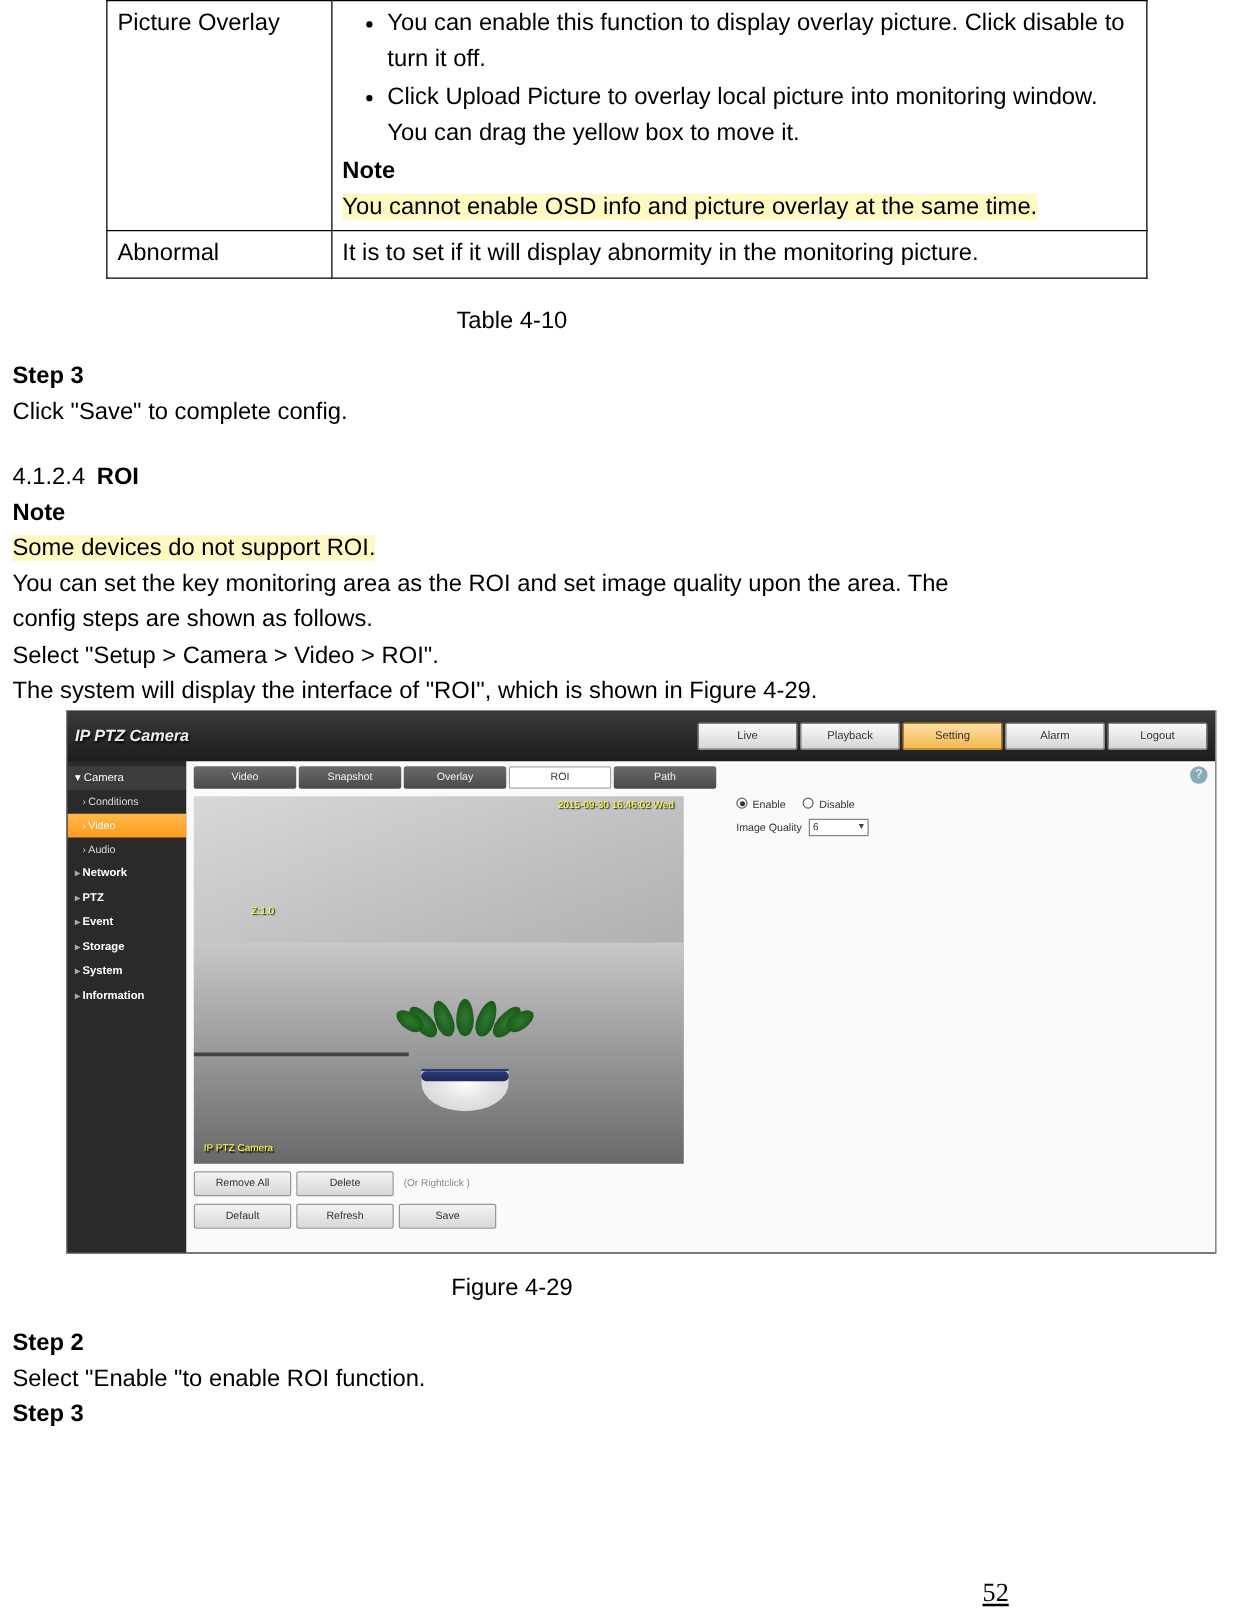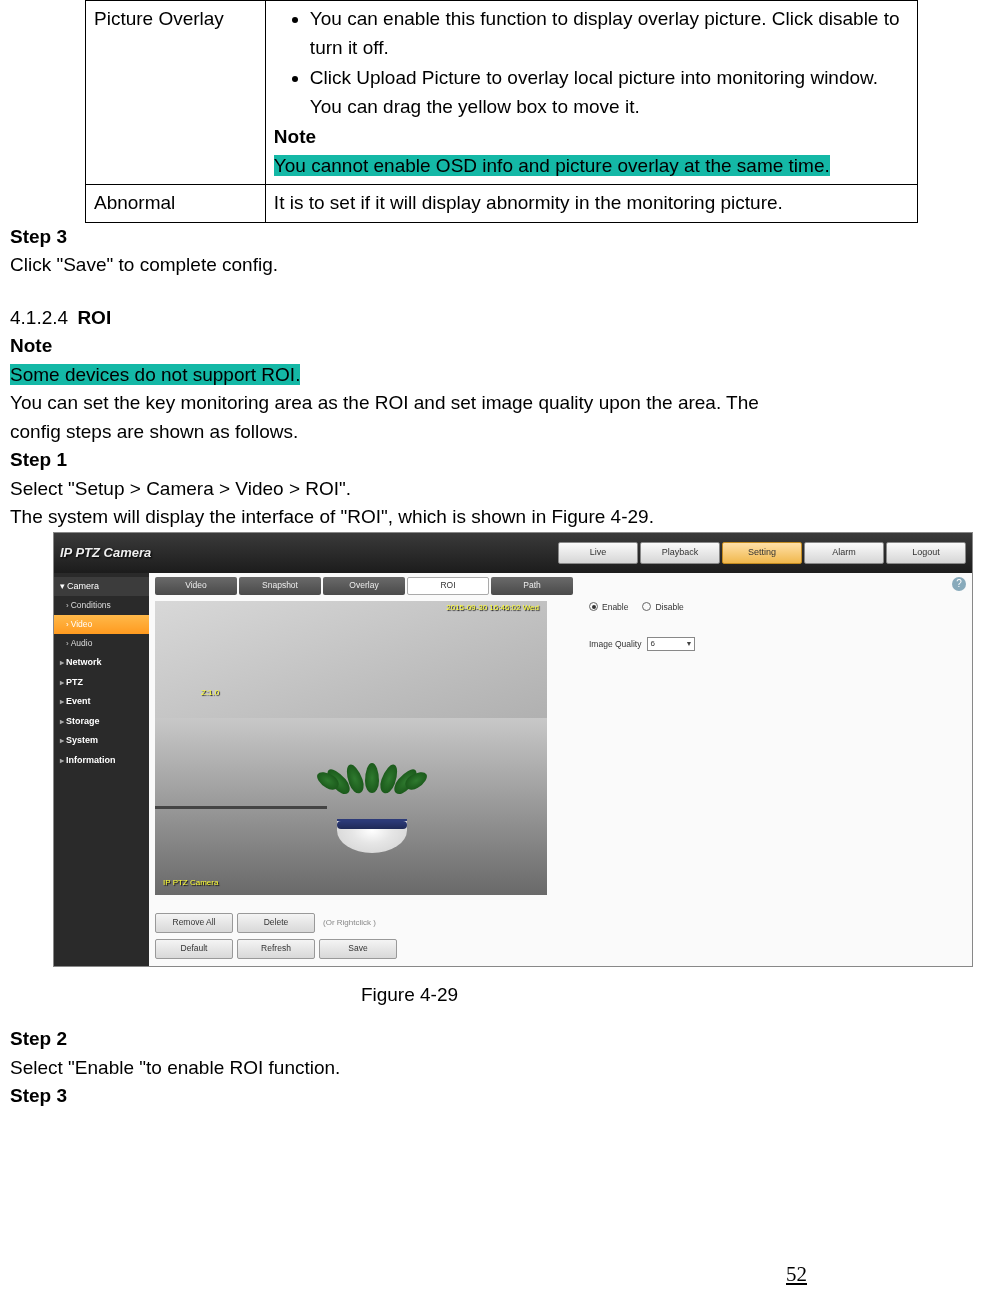--- a/index.html
+++ b/index.html
@@ -24,21 +24,21 @@
   }
   .doc-table td {
     border: 1px solid #000;
     vertical-align: top;
     padding: 4px 8px 4px 8px;
   }
   .col-left { width: 180px; }
   .col-right { width: 653px; }
   .bullet-list { margin: 0; padding-left: 36px; }
   .bullet-list li { margin-bottom: 2px; }
-  .hl { background: #14b8a6; }
+  .hl { background: #fef9c3; }
   .table-caption {
     text-align: center;
     margin: 20px 0 16px 0;
   }
   .sec {
     margin-left: 5px;
     margin-right: 5px;
   }
   .bold { font-weight: bold; }
   .figure-caption {
@@ -215,21 +215,21 @@
     height: 56px;
   }
   .leaf {
     position: absolute;
     width: 14px;
     height: 30px;
     background: radial-gradient(#2f7a2f, #134d13);
     border-radius: 50% 50% 50% 50% / 60% 60% 40% 40%;
     transform-origin: bottom center;
   }
-  .ss-row-btns { display: flex; gap: 4px; margin-top: 18px; align-items: center; }
+  .ss-row-btns { display: flex; gap: 4px; margin-top: 6px; align-items: center; }
   .ss-row-btns.second { margin-top: 6px; }
   .ss-small-btn {
     width: 78px;
     height: 20px;
     background: linear-gradient(#f4f4f4, #d8d8d8);
     border: 1px solid #999;
     font-size: 8.5px;
     display: flex;
     align-items: center;
     justify-content: center;
@@ -237,21 +237,21 @@
     border-radius: 2px;
   }
   .ss-hint { font-size: 8px; color: #888; margin-left: 4px; }
   .ss-right-panel {
     position: absolute;
     left: 440px;
     top: 28px;
     font-size: 8.5px;
     color: #333;
   }
-  .ss-radio-row { display: flex; align-items: center; gap: 4px; margin-bottom: 24px; }
+  .ss-radio-row { display: flex; align-items: center; gap: 4px; margin-bottom: 6px; }
   .ss-radio {
     width: 9px; height: 9px; border: 1px solid #666; border-radius: 50%; display: inline-block; position: relative;
   }
   .ss-radio.sel::after {
     content: ''; position: absolute; left: 1.5px; top: 1.5px; width: 4px; height: 4px; background: #333; border-radius: 50%;
   }
   .ss-select {
     width: 48px;
     height: 14px;
     border: 1px solid #888;
@@ -297,37 +297,37 @@
         <span class="hl">You cannot enable OSD info and picture overlay at the same time.</span>
       </td>
     </tr>
     <tr>
       <td class="col-left">Abnormal</td>
       <td class="col-right">It is to set if it will display abnormity in the monitoring picture.</td>
     </tr>
   </tbody>
     </table>
 
+  <div class="table-caption">Table 4-10</div>
 
   <div class="sec">
     <div class="bold">Step 3</div>
     <div>Click "Save" to complete config.</div>
   </div>
 
   <div style="height:24px;"></div>
 
   <div class="sec">
     <div>
       <span>4.1.2.4</span>
       <span class="bold" style="margin-left:4px;">ROI</span>
     </div>
     <div class="bold">Note</div>
     <div><span class="hl">Some devices do not support ROI.</span></div>
     <div>You can set the key monitoring area as the ROI and set image quality upon the area. The config steps are shown as follows.</div>
-    <div class="bold">Step 1</div>
     <div>Select "Setup &gt; Camera &gt; Video &gt; ROI".</div>
     <div>The system will display the interface of "ROI", which is shown in Figure 4-29.</div>
   </div>
 
   <div class="screenshot">
     <div class="ss-header">
       <div class="ss-logo">IP PTZ Camera</div>
       <div class="ss-top-btn">Live</div>
       <div class="ss-top-btn">Playback</div>
       <div class="ss-top-btn active">Setting</div>

